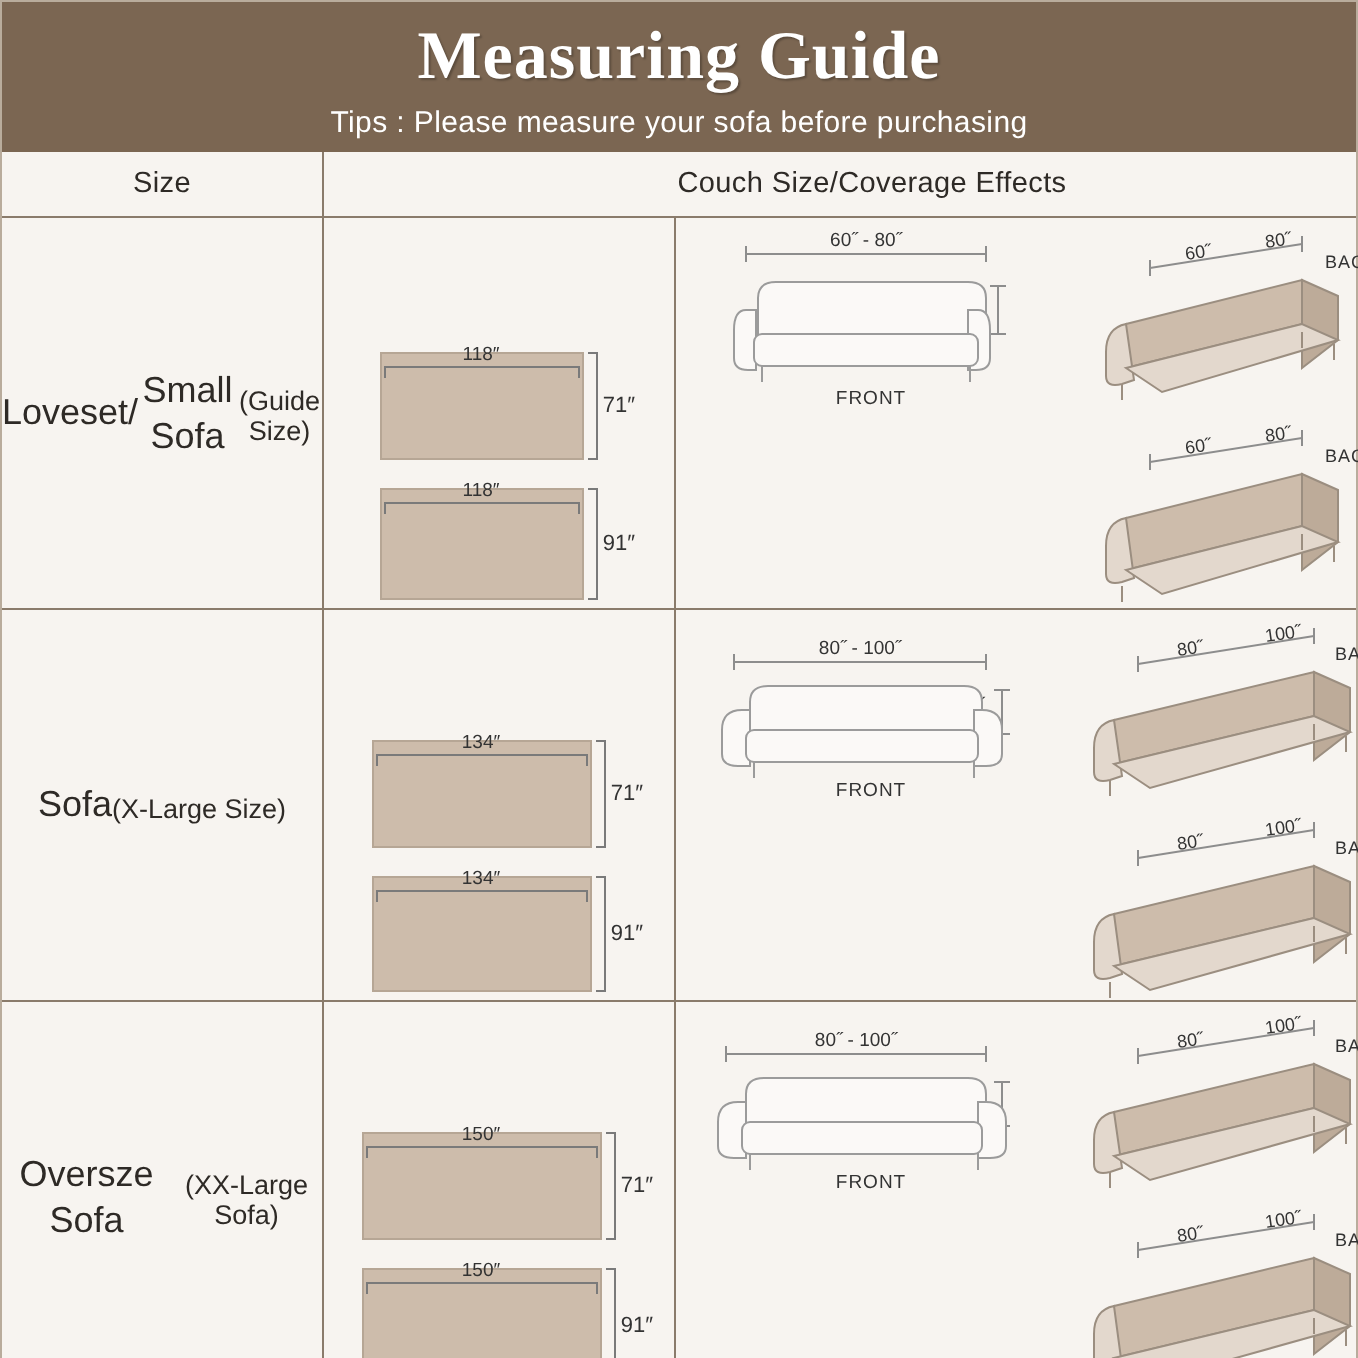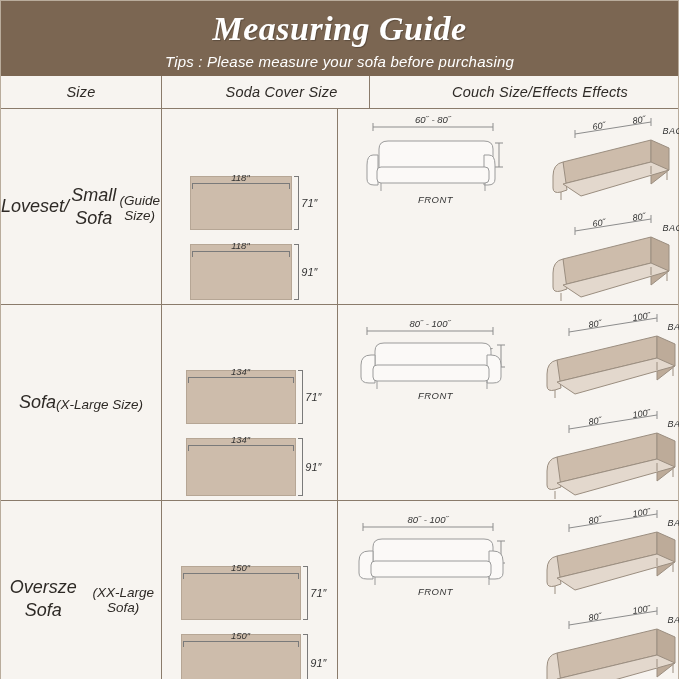--- a/index.html
+++ b/index.html
@@ -15,21 +15,20 @@
   }
   .page {
     width: 679px;
     height: 679px;
     position: relative;
     box-sizing: border-box;
     background: #f5f1ec;
     border: 1px solid #b9ac9c;
     display: flex;
     flex-direction: column;
-    font-style: italic;
   }
   
   .header {
     background: #7b6652;
     color: #ffffff;
     text-align: center;
     padding: 8px 0 6px 0;
   }
   .header-title {
     font-family: "Liberation Serif", serif;
@@ -210,25 +209,22 @@
     <div class="header-title">Measuring Guide</div>
     <div class="header-sub">Tips : Please measure your sofa before purchasing</div>
   </div>
 
   <div class="table">
 
     <div class="row head">
       <div class="col-size">
         <span class="th">Size</span>
       </div>
-      <div class="col-cover">
-        <span class="th">Soda Cover Size</span>
-      </div>
       <div class="col-couch">
-        <span class="th">Couch Size/Effects Effects</span>
+        <span class="th">Couch Size/Coverage Effects</span>
       </div>
     </div>
 
     <div class="row">
       <div class="col-size">
         <div class="size-main">Loveset/</div>
         <div class="size-main">Small Sofa</div>
         <div class="size-sub">(Guide Size)</div>
       </div>
 

